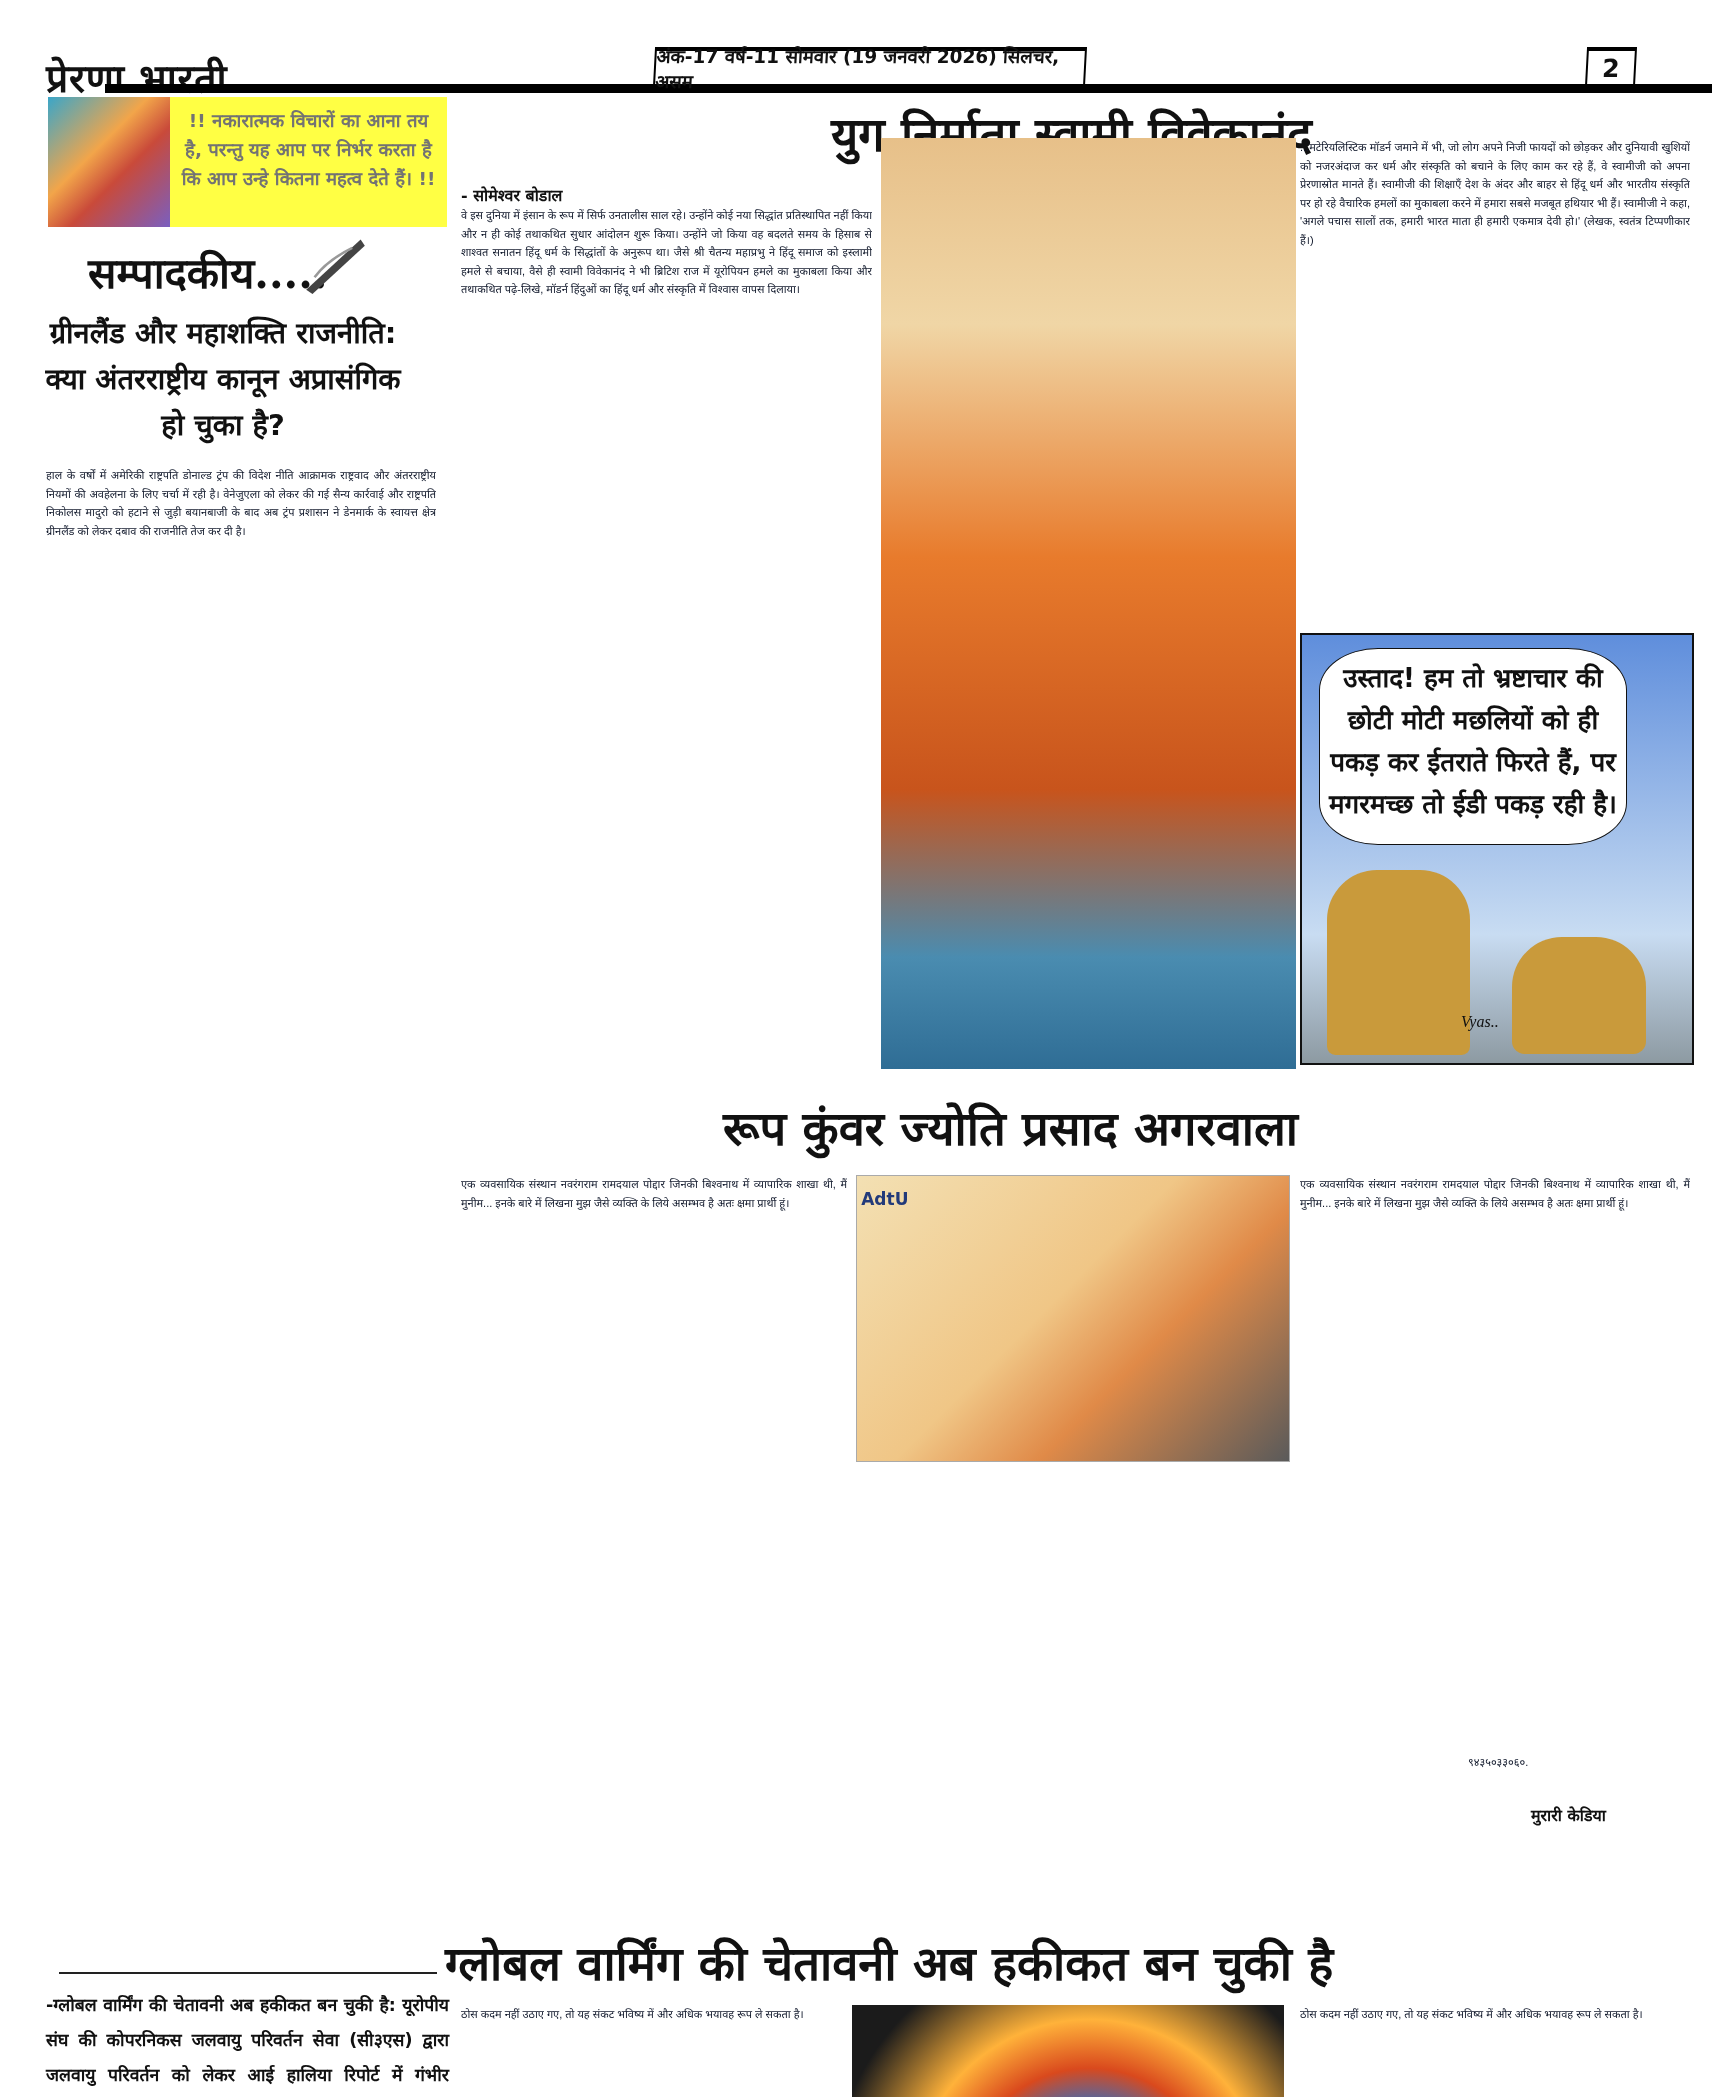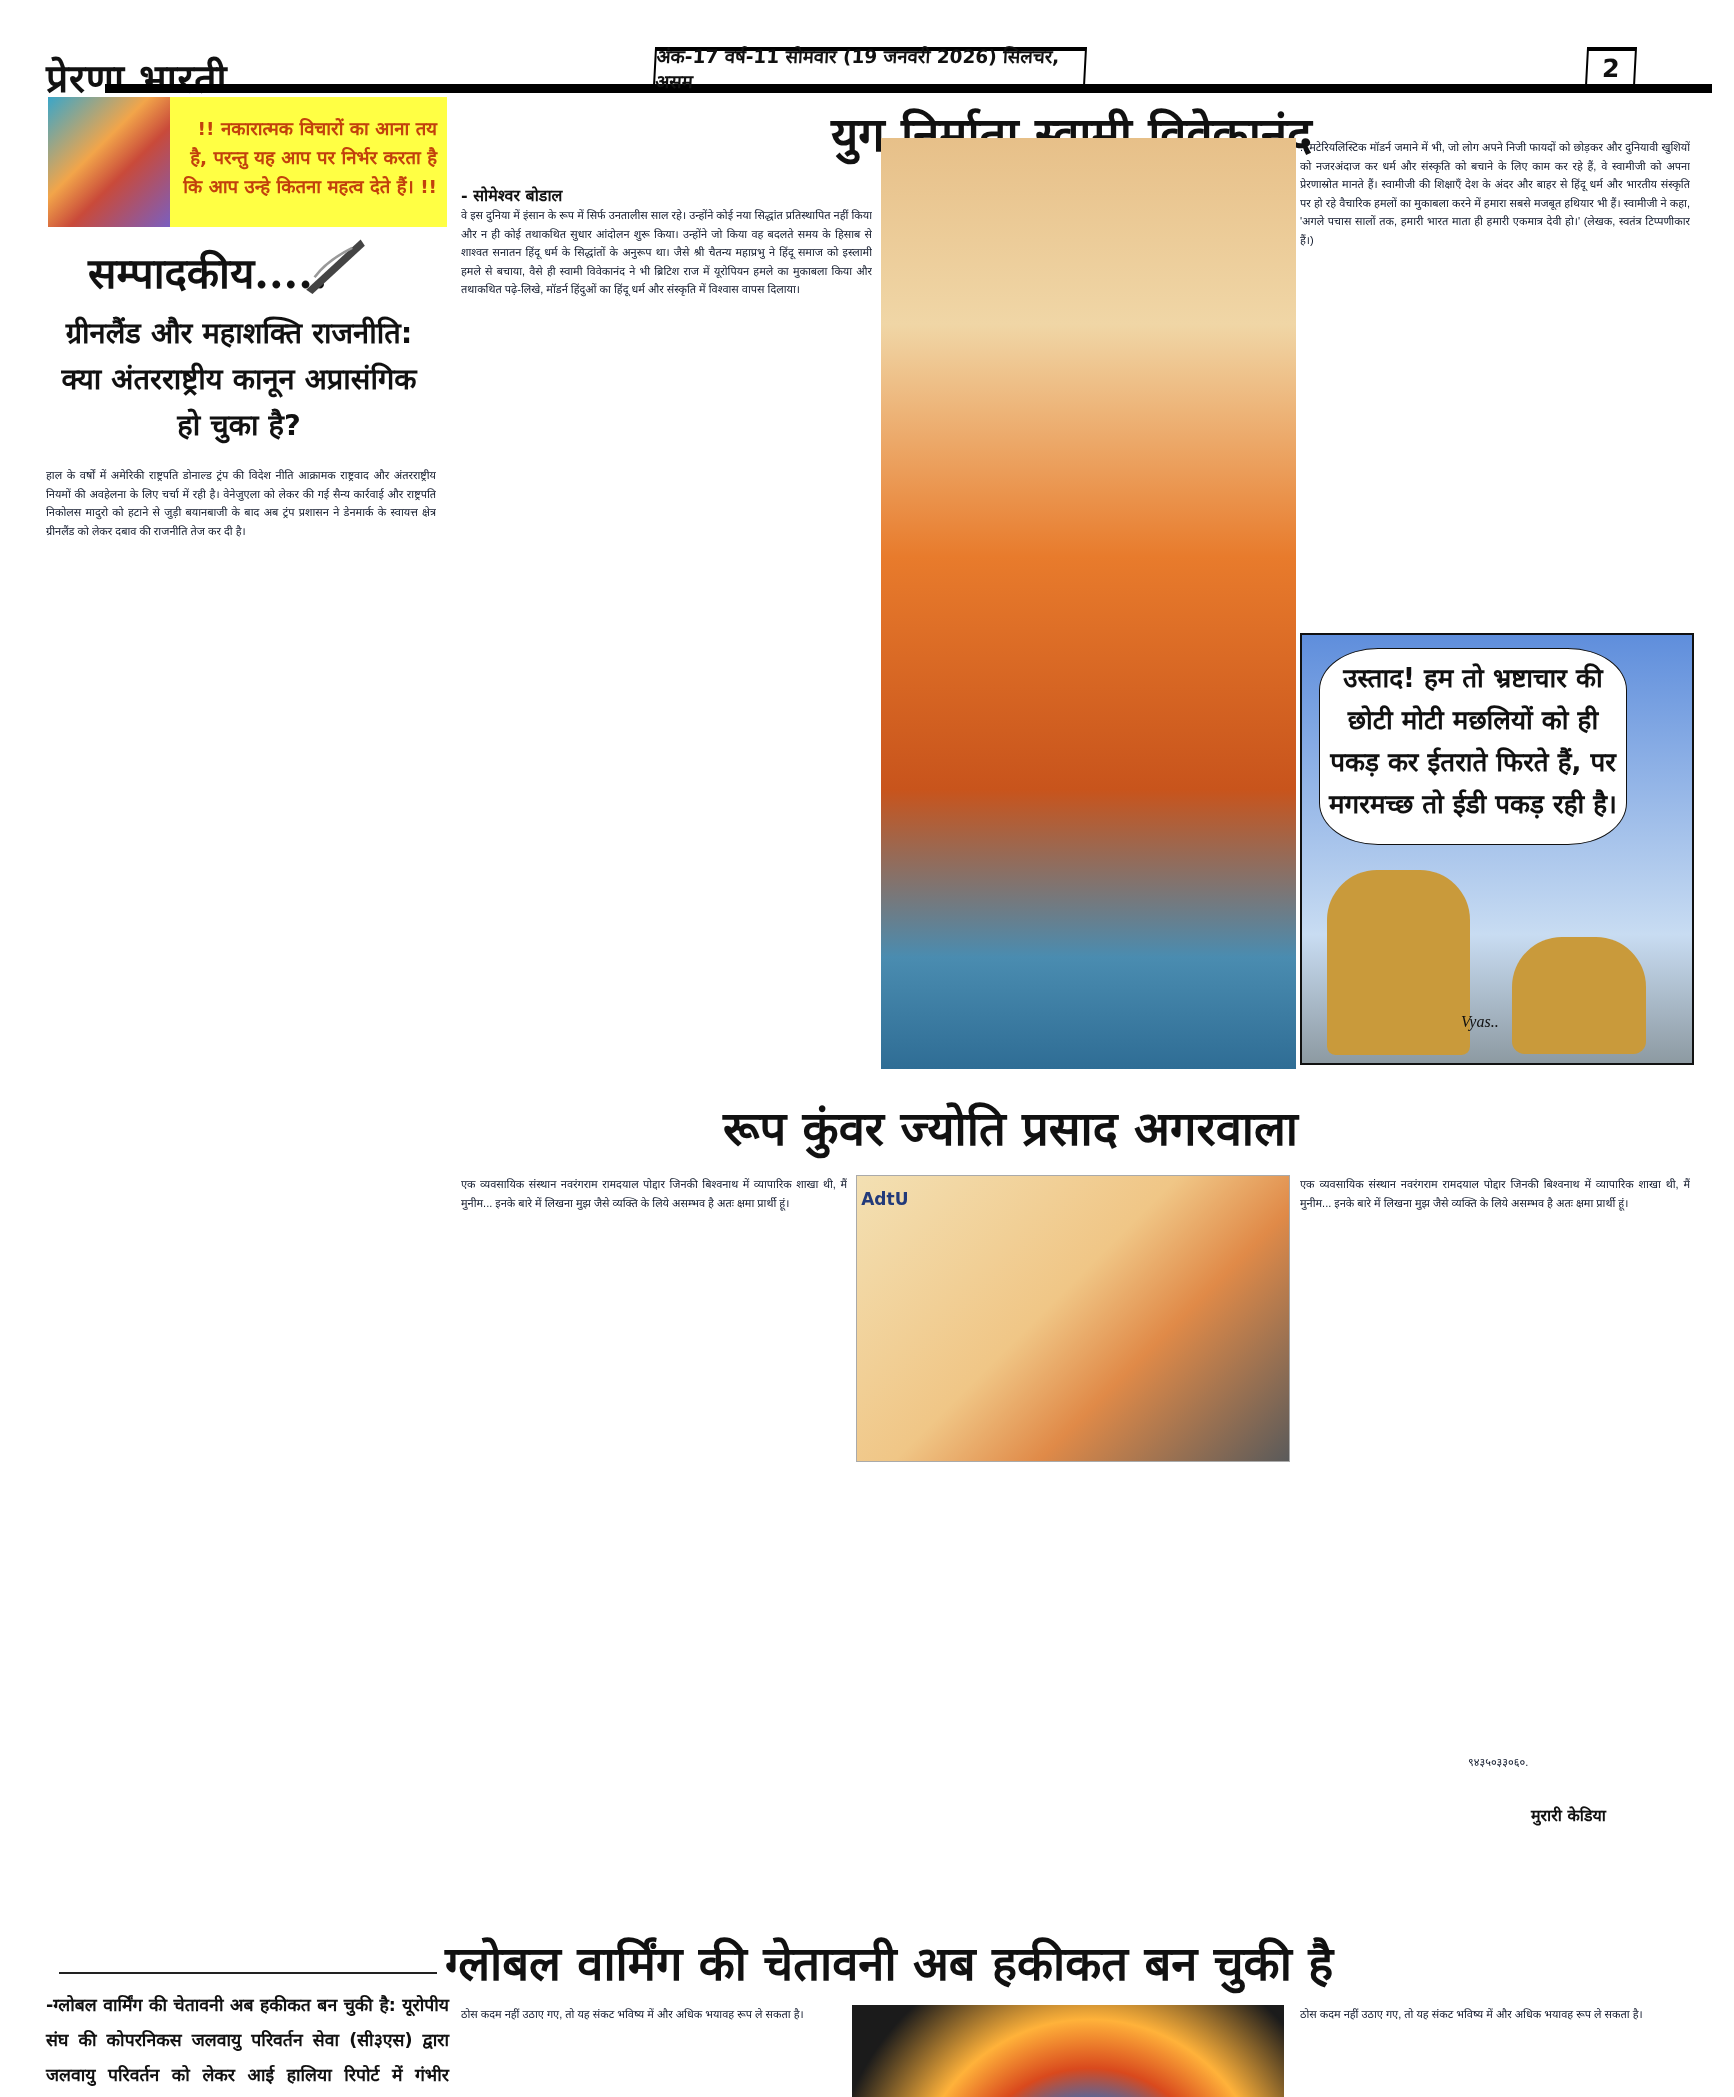--- a/index.html
+++ b/index.html
@@ -6,26 +6,26 @@
   body { width:1734px; height:2725px; position:relative; overflow:hidden;
          font-family:"DejaVu Sans", sans-serif; color:#111; }
   .abs { position:absolute; }
   .masthead-title { left:46px; top:50px; font-size:39px; font-weight:bold; letter-spacing:0.8px; font-family:"DejaVu Serif", serif; }
   .rule-top { left:105px; top:84px; width:1607px; height:9.2px; background:#000; }
   .issue-box { left:654px; top:47px; width:428px; height:34px; border:2.1px solid #000; border-top-width:4.2px; transform:skewX(-3deg); display:flex; align-items:center; justify-content:center; font-size:18.5px; font-weight:bold; }
   .page-box { left:1586px; top:47px; width:46px; height:34px; border:2.1px solid #000; border-top-width:4.2px; transform:skewX(-3deg); display:flex; align-items:center; justify-content:center; font-size:25px; font-weight:bold; }
 
   .quote-card { left:48px; top:97px; width:399px; height:130px; display:flex; }
   .quote-img { width:122px; height:100%; background:linear-gradient(135deg,#3aa6c9 0%,#f2a54a 40%,#c94a3a 60%,#7a5fc0 100%); }
-  .quote-text { flex:1; background:#ffff44; font-size:18.5px; font-weight:bold; line-height:29px; padding:17px 10px; text-align:right; color:#c2410c; }
+  .quote-text { flex:1; background:#ffff44; font-size:18.5px; font-weight:bold; line-height:29px; padding:9px 10px; text-align:center; color:#737373; }
 
   .sampadakiya { left:88px; top:243px; font-size:42px; font-weight:bold; font-family:"DejaVu Serif", serif; }
   .pen-icon { left:302px; top:231px; width:67px; height:63px; }
 
-  .ed-title { left:46px; top:310px; width:386px; font-size:29px; font-weight:bold; line-height:46px; text-align:center; }
+  .ed-title { left:30px; top:310px; width:386px; font-size:29px; font-weight:bold; line-height:46px; text-align:center; }
 
   .body-text { font-size:11px; line-height:18.5px; text-align:justify; color:#0f172a; font-family:Liberation Sans, sans-serif; }
   .col { overflow:hidden; }
 
   .viv-title { left:831px; top:101px; font-size:47px; font-weight:bold; }
   .byline { font-weight:bold; font-size:16px; }
 
   .viv-image { left:881px; top:138px; width:415px; height:931px; background:linear-gradient(180deg,#e7c089 0%,#f0d6a6 20%,#e87b2c 45%,#c8541c 70%,#4a8cb0 88%,#2f6d95 100%); }
   .cartoon { left:1300px; top:633px; width:390px; height:428px; border:2.5px solid #111; background:linear-gradient(180deg,#5f8edc 0%,#c8dcf2 70%,#8d9aa2 100%); }
   .cartoon-bubble { left:17px; top:12.6px; width:308px; height:197px; background:#fff; border:1.7px solid #111; border-radius:59px/42px; font-size:26px; font-weight:bold; line-height:42px; text-align:center; padding-top:8.4px; box-sizing:border-box; }

